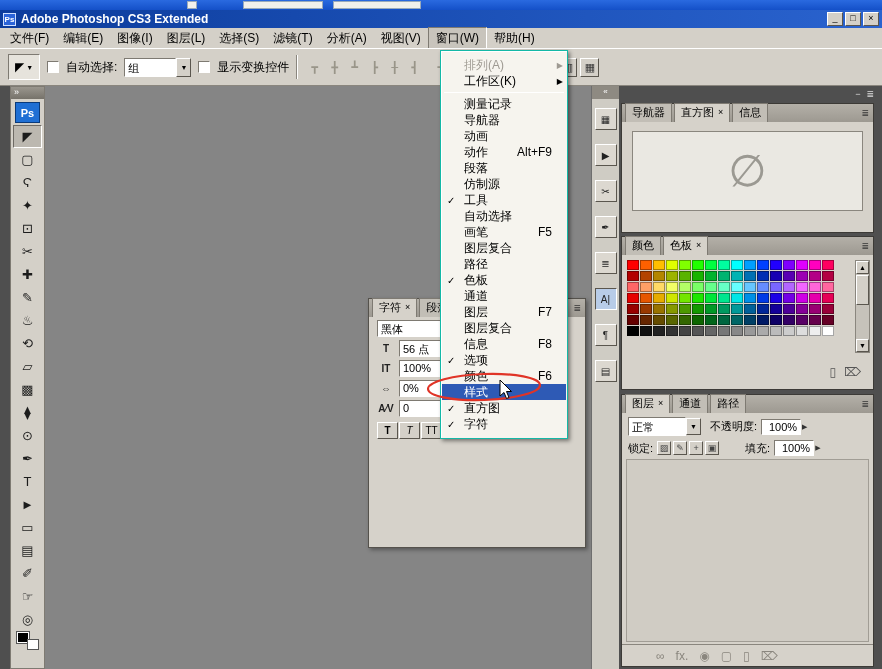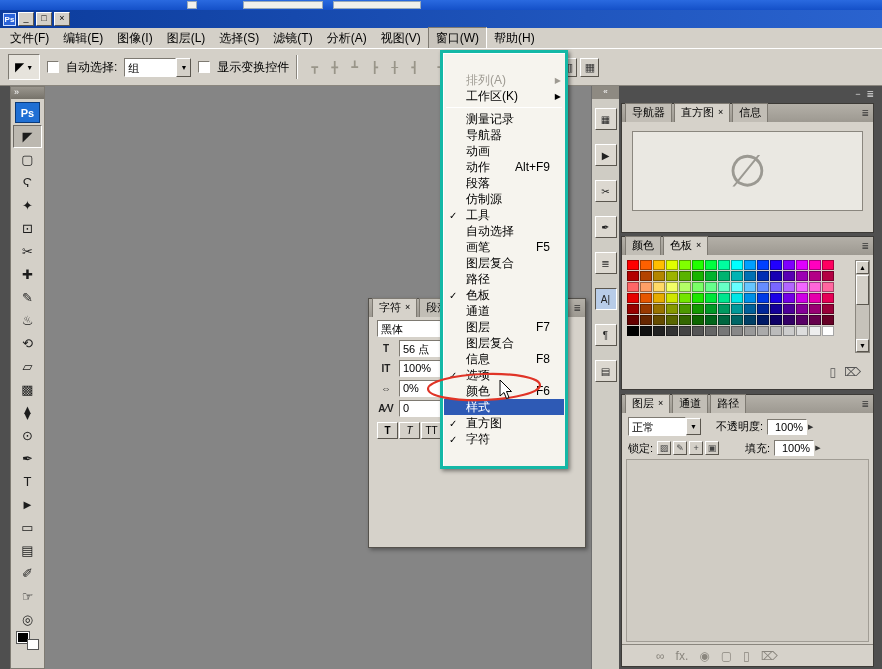--- a/index.html
+++ b/index.html
@@ -99,21 +99,21 @@
   .cp-select .sel-value { height:17px; font-size:11px; padding:1px 3px; overflow:hidden; white-space:nowrap; }
   .w110 .sel-value { width:110px; } .w44 .sel-value { width:44px; } .w48 .sel-value { width:48px; } .w80 .sel-value { width:80px; }
   .cp-input { width:48px; height:17px; font-size:11px; padding:1px 3px; }
   #cp-color-swatch { width:40px; height:14px; border:1px solid; border-color:#7e7a72 #fff #fff #7e7a72; }
   #cp-styles { display:flex; gap:1px; padding:5px 8px 0; }
   .stylebtn { width:21px; height:17px; background:#d4d0c8; display:flex; align-items:center; justify-content:center; font-size:10px; }
   .stylebtn.b { font-weight:bold; } .stylebtn.i { font-style:italic; }
   .stylebtn.u { text-decoration:underline; } .stylebtn.s { text-decoration:line-through; }
 
   
-  #window-menu { position:absolute; left:440px; top:50px; width:128px; background:#f6f4ee; border:3px solid #14b8a6; box-shadow:2px 2px 4px rgba(0,0,0,0.45), inset 1px 1px 0 #fff; padding:19px 1px; z-index:100; font-size:12px; }
+  #window-menu { position:absolute; left:440px; top:50px; width:128px; background:#f6f4ee; border:1px solid #14b8a6; box-shadow:2px 2px 4px rgba(0,0,0,0.45), inset 1px 1px 0 #fff; padding:6px 1px; z-index:100; font-size:12px; }
   .menu-item { height:16px; display:flex; align-items:center; position:relative; padding:0 14px 0 22px; white-space:nowrap; }
   .mi-check { position:absolute; left:5px; font-size:10px; }
   .mi-label { flex:1; }
   .mi-shortcut { margin-left:6px; }
   .mi-arrow { position:absolute; right:3px; font-size:8px; }
   .menu-item.hl { background:#2e5ab5; color:#fff; }
   .menu-item.dim { color:#9e9a92; }
   .menu-sep { height:1px; background:#aaa69e; border-bottom:1px solid #fff; margin:3px 2px; }
 
   
@@ -124,20 +124,21 @@
 <body>
 
 <div id="taskbar-strip">
   <span class="tk-box" style="left:187px;width:10px;"></span>
   <span class="tk-box" style="left:243px;width:80px;"></span>
   <span class="tk-box" style="left:333px;width:88px;"></span>
 </div>
 
 <div id="title-bar">
   <span id="app-icon">Ps</span>
+  <span id="title-text">Adobe Photoshop CS3 Extended</span>
   <span class="win-btn raised">_</span>
   <span class="win-btn raised">□</span>
   <span class="win-btn raised">×</span>
 </div>
 
 <div id="menu-bar">
 
     <span class="menu-title">文件(F)</span>
 
     <span class="menu-title">编辑(E)</span>
@@ -511,21 +512,21 @@
 
           </span>
 
         <span class="panel-menu">≣</span>
       </div>
       <div class="layer-row">
         <span class="opt-select">
           <span class="sel-value sunken" style="width:58px;">正常</span>
           <span class="dd-btn raised" style="height:17px;">▼</span>
         </span>
-        <span style="margin-left:11px;">不透明度:</span>
+        <span style="margin-left:5px;">不透明度:</span>
         <span class="val-box">
           <span class="val-input sunken">100%</span>
           <span class="spin">▶</span>
         </span>
       </div>
       <div class="layer-row">
         <span>锁定:</span>
         <span style="display:flex;gap:2px;">
           <span class="lock-btn raised">▨</span>
             <span class="lock-btn raised">✎</span>

